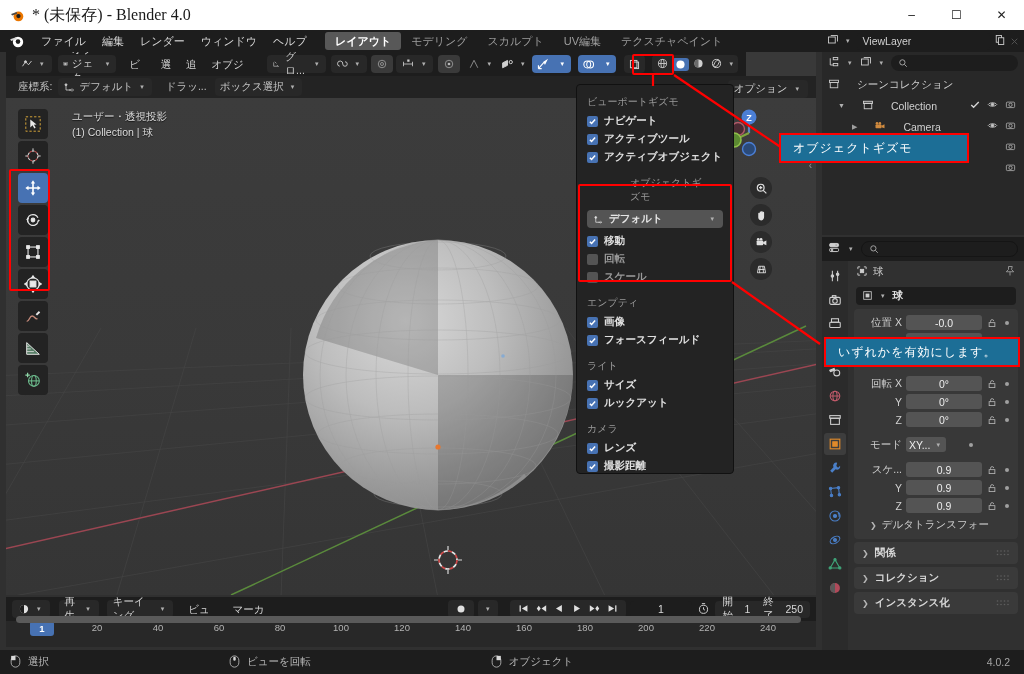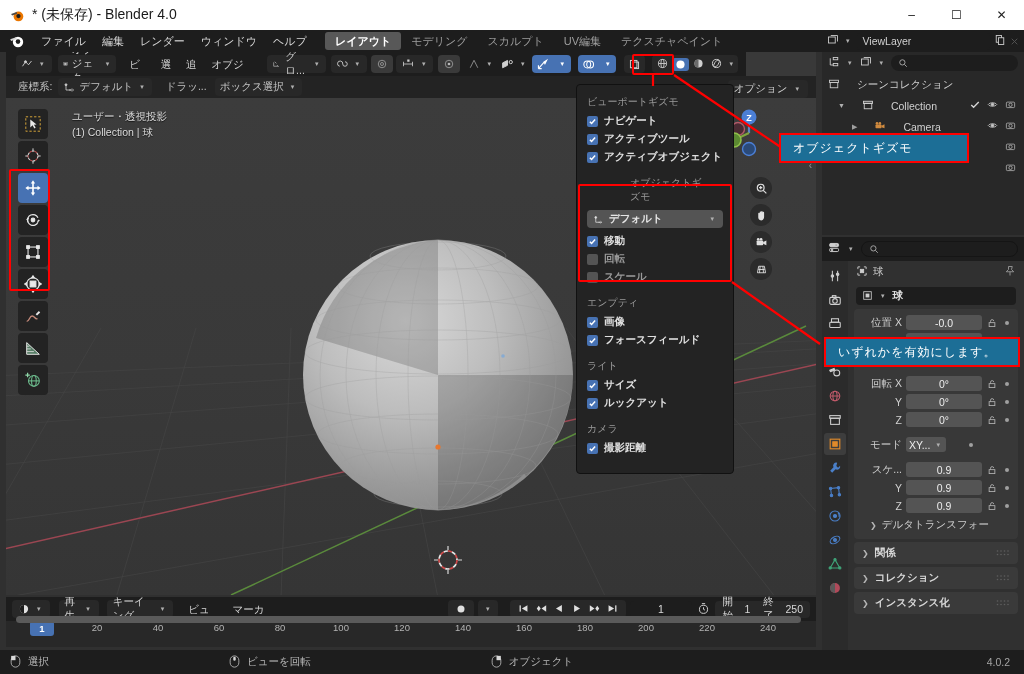--- a/index.html
+++ b/index.html
@@ -10,21 +10,21 @@
     -webkit-font-smoothing:antialiased;
   }
   #app { position:relative; width:1024px; height:674px; background:#303030; }
 
   
   .titlebar{
     position:absolute; left:0; top:0; width:1024px; height:30px;
     background:#ffffff; display:flex; align-items:center;
   }
   .titlebar .tb-icon{ width:15px;height:15px;margin-left:10px;margin-right:7px; }
-  .titlebar .tb-text{ font-size:14px; color:#1a1a1a; }
+  .titlebar .tb-text{ font-size:16px; color:#1a1a1a;font-family:Liberation Serif, serif; }
   .tb-buttons{ margin-left:auto; display:flex; height:30px; }
   .tb-btn{ width:45px;height:30px;display:flex;align-items:center;justify-content:center;
            font-size:12px;color:#202020; }
 
   
   .topbar{
     position:absolute; left:0; top:30px; width:1024px; height:22px;
     background:#1d1d1d; display:flex; align-items:center; font-size:11px; color:#d8d8d8;
   }
   .blender-logo{ width:16px;height:16px;margin:0 8px 0 9px; }
@@ -655,20 +655,28 @@
       <span class="lbl">ルックアット</span>
     </div>
 
     <div class="pop-sec" style="margin-top:6px;">カメラ</div>
     <div class="pop-row">
       <span class="cb">
           <svg width="9" height="9" viewBox="0 0 12 12" fill="none" stroke="#fff" stroke-width="2">
             <path d="M2.5 6.2 L4.8 8.6 L9.5 3.4"></path>
           </svg>
         </span>
+      <span class="lbl">レンズ</span>
+    </div>
+    <div class="pop-row">
+      <span class="cb">
+          <svg width="9" height="9" viewBox="0 0 12 12" fill="none" stroke="#fff" stroke-width="2">
+            <path d="M2.5 6.2 L4.8 8.6 L9.5 3.4"></path>
+          </svg>
+        </span>
       <span class="lbl">撮影距離</span>
     </div>
   </div>
 
   <div class="outliner">
     <div class="ol-header">
       <span>
         <svg width="12" height="12" viewBox="0 0 16 16" fill="none" stroke="#cdcdcd" stroke-width="1.2">
             <rect x="2" y="4" width="9" height="8"></rect>
             <path d="M5 2 L14 2 L14 10"></path>

